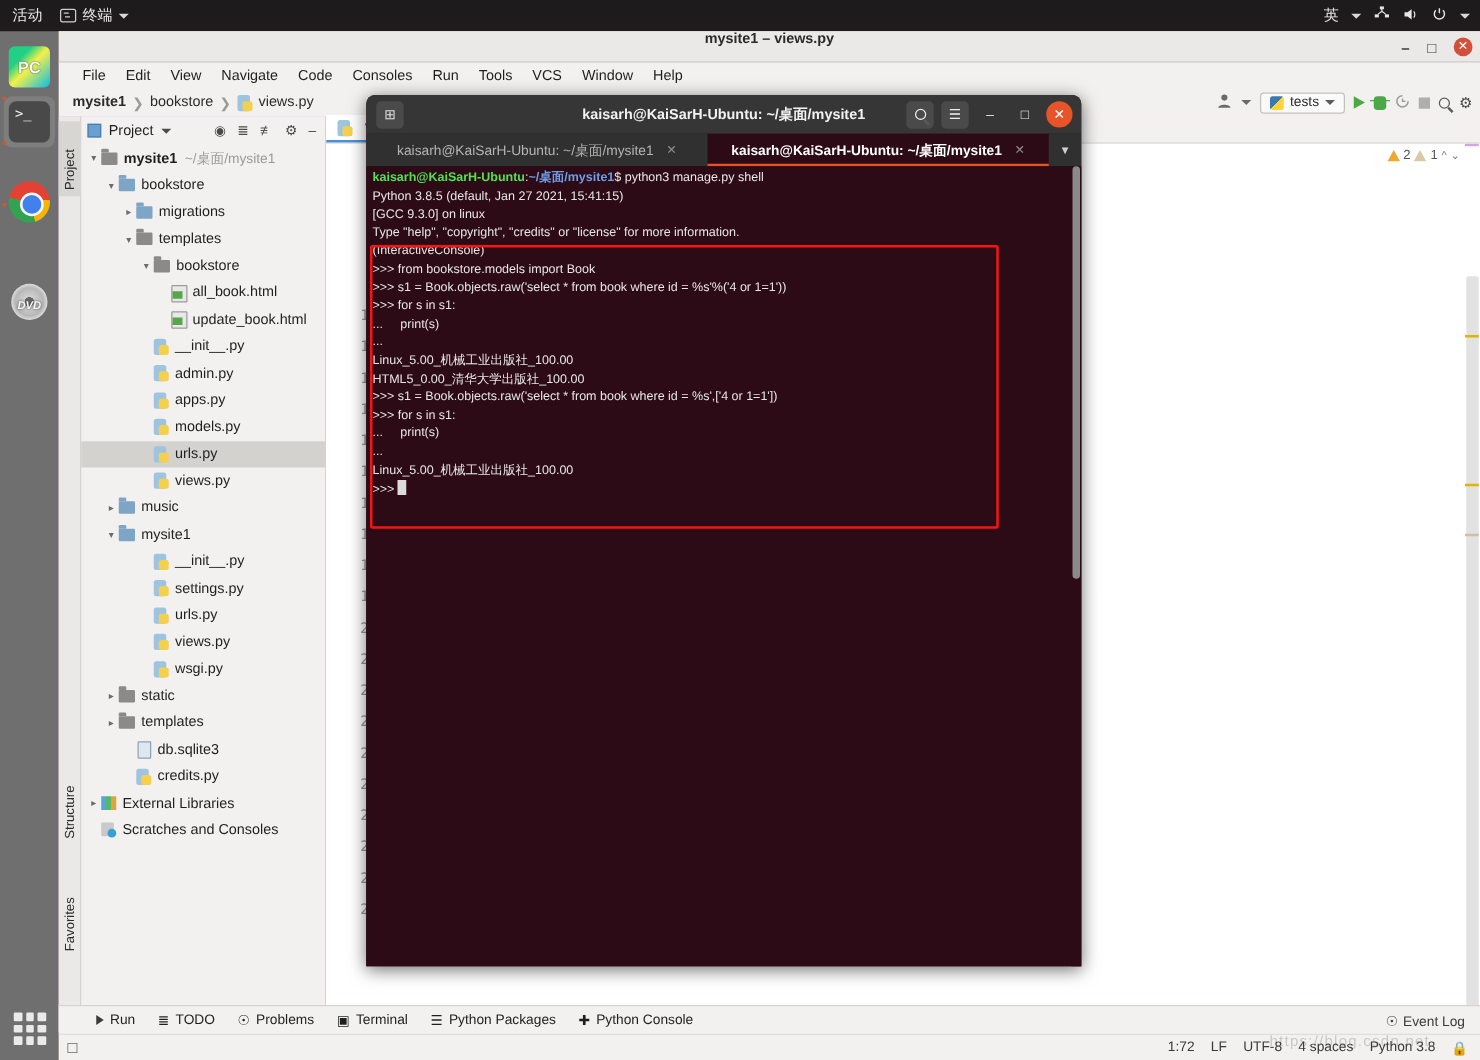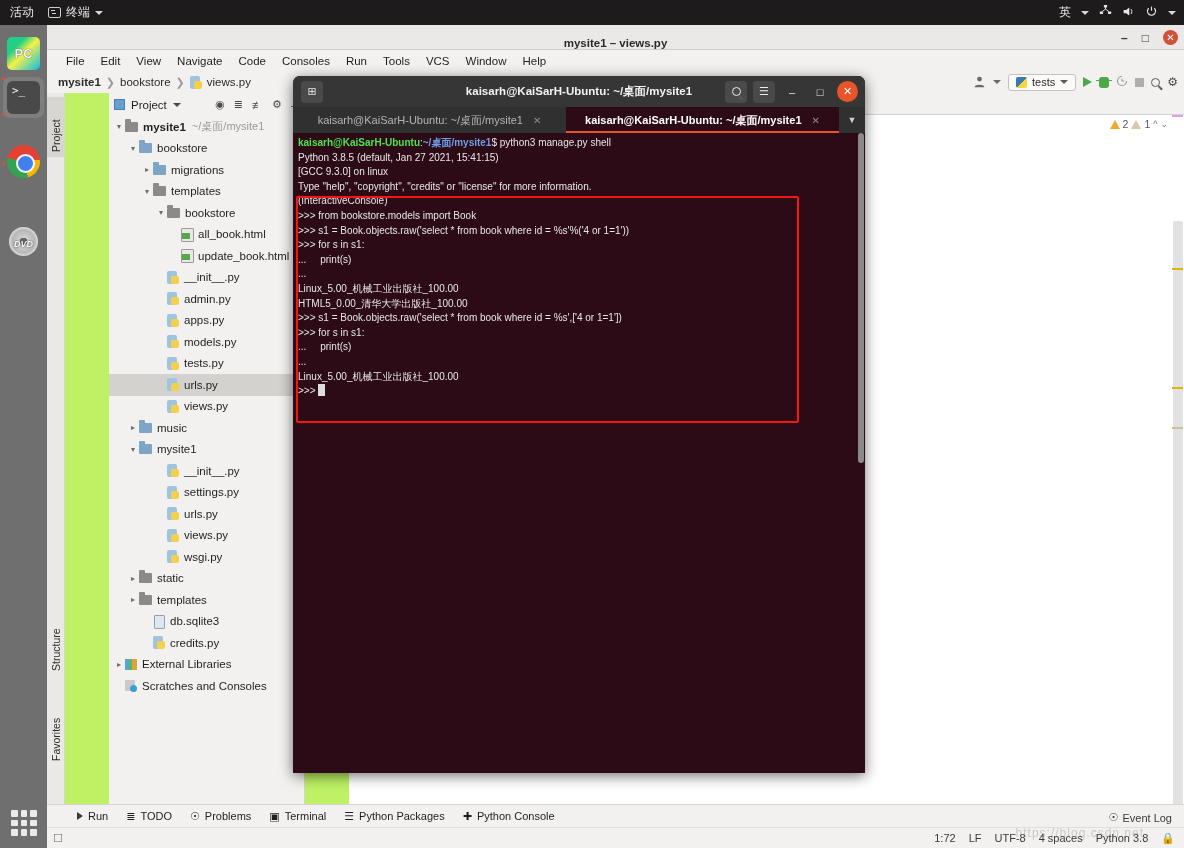--- a/index.html
+++ b/index.html
@@ -56,21 +56,21 @@
     background:radial-gradient(circle at 50% 50%, #6b6b6b 0 18%, #d8d8d8 19%, #bdbdbd 55%, #efefef 75%, #9a9a9a 100%);}
   .dvd-text{position:absolute;left:2px;top:13px;width:29px;text-align:center;color:#fff;font-size:9px;font-weight:bold;font-style:italic;text-shadow:0 0 2px #333;}
   .apps-grid{ position:absolute; left:11px; bottom:12px; width:26px; height:26px;
     display:grid; grid-template-columns:repeat(3,1fr); grid-template-rows:repeat(3,1fr); gap:3px;}
   .apps-grid i{ background:#f2f2f2; border-radius:1px; display:block;}
 
   
   .ide { position:absolute; left:47px; top:25px; width:1137px; height:823px; background:#f2f1f0; }
   .ide-title {
     height:25px; background:#ebe9e7; border-bottom:1px solid #cfcdc9;
-    display:flex; align-items:flex-end; justify-content:center; position:relative;
+    display:flex; align-items:flex-start; justify-content:center; position:relative;
     font-size:11.5px; color:#2b2b2b; font-weight:bold;
   }
   .win-btns { position:absolute; right:6px; top:0; height:25px; display:flex; align-items:center; gap:14px; }
   .win-btns span{ font-size:12px; color:#3b3b3b; cursor:default; }
   .winclose{ color:#fff !important; background:#d24f3a; width:15px;height:15px;border-radius:50%;
     display:flex;align-items:center;justify-content:center;font-size:10px !important;}
 
   .menubar { height:21px; background:#f2f1f0; display:flex; align-items:center; padding-left:11px; gap:0px; font-size:11.5px; color:#1f1f1f;}
   .menubar div{ padding:1px 8px; }
 
@@ -83,21 +83,21 @@
     background:linear-gradient(135deg,#3a7ab0 0 50%, #ffd43b 50% 100%);}
   .tri-run{ width:0;height:0;border-left:9px solid #4ca746;border-top:5px solid transparent;border-bottom:5px solid transparent;}
   .bug-ico{ width:10px;height:11px;border-radius:3px;background:#4ca746;position:relative;}
   .bug-ico:before{content:"";position:absolute;left:-3px;top:3px;width:16px;height:1px;background:#4ca746;}
   .sq-stop{ width:9px;height:9px;background:#b0aeab;}
   .mag{ width:9px;height:9px;border:1.5px solid #5a5a5a;border-radius:50%;position:relative;display:inline-block;}
   .mag:after{content:"";position:absolute;right:-4px;bottom:-3px;width:5px;height:1.5px;background:#5a5a5a;transform:rotate(45deg);}
   .gear{ font-size:12px; color:#4a4a4a;}
 
   
-  .ide-body{ position:relative; height:733px; display:flex; background:#bef264;gap:44px;}
+  .ide-body{ position:relative; height:733px; display:flex; background:#f0abfc;}
   .tool-left{ width:18px; background:#ebe9e7; border-right:1px solid #d6d4d1; position:relative;}
   .vtab{ position:absolute; left:0; width:18px; writing-mode:vertical-rl; transform:rotate(180deg);
     font-size:10.5px; color:#2b2b2b; text-align:center; padding:5px 0; display:flex; align-items:center; gap:4px;}
   .vtab.sel{ background:#d8d6d2; }
 
   .project-pane{ width:196px; background:#f2f1f0; border-right:1px solid #d6d4d1; position:relative;}
   .pp-head{ height:23px; display:flex; align-items:center; padding-left:5px; gap:6px; font-size:11.5px; color:#1f1f1f;}
   .pp-head .sqico{ width:11px;height:11px;background:#6a9fd4;border:1px solid #4b7fae;}
   .pp-icons{ margin-left:auto; display:flex; align-items:center; gap:9px; padding-right:7px; color:#4a4a4a; font-size:11px;}
   .tree{ font-size:11.5px; color:#1f1f1f; }
@@ -381,25 +381,20 @@
             </div>
             <div class="trow" style="padding-left: 46px;">
               <span class="arrow"></span>
               <span class="pyfile"></span>
               <span>apps.py</span>
             </div>
             <div class="trow" style="padding-left: 46px;">
               <span class="arrow"></span>
               <span class="pyfile"></span>
               <span>models.py</span>
-            </div>
-            <div class="trow" style="padding-left: 46px;">
-              <span class="arrow"></span>
-              <span class="pyfile"></span>
-              <span>tests.py</span>
             </div>
             <div class="trow sel" style="padding-left: 46px;">
               <span class="arrow"></span>
               <span class="pyfile"></span>
               <span>urls.py</span>
             </div>
             <div class="trow" style="padding-left: 46px;">
               <span class="arrow"></span>
               <span class="pyfile"></span>
               <span>views.py</span>

